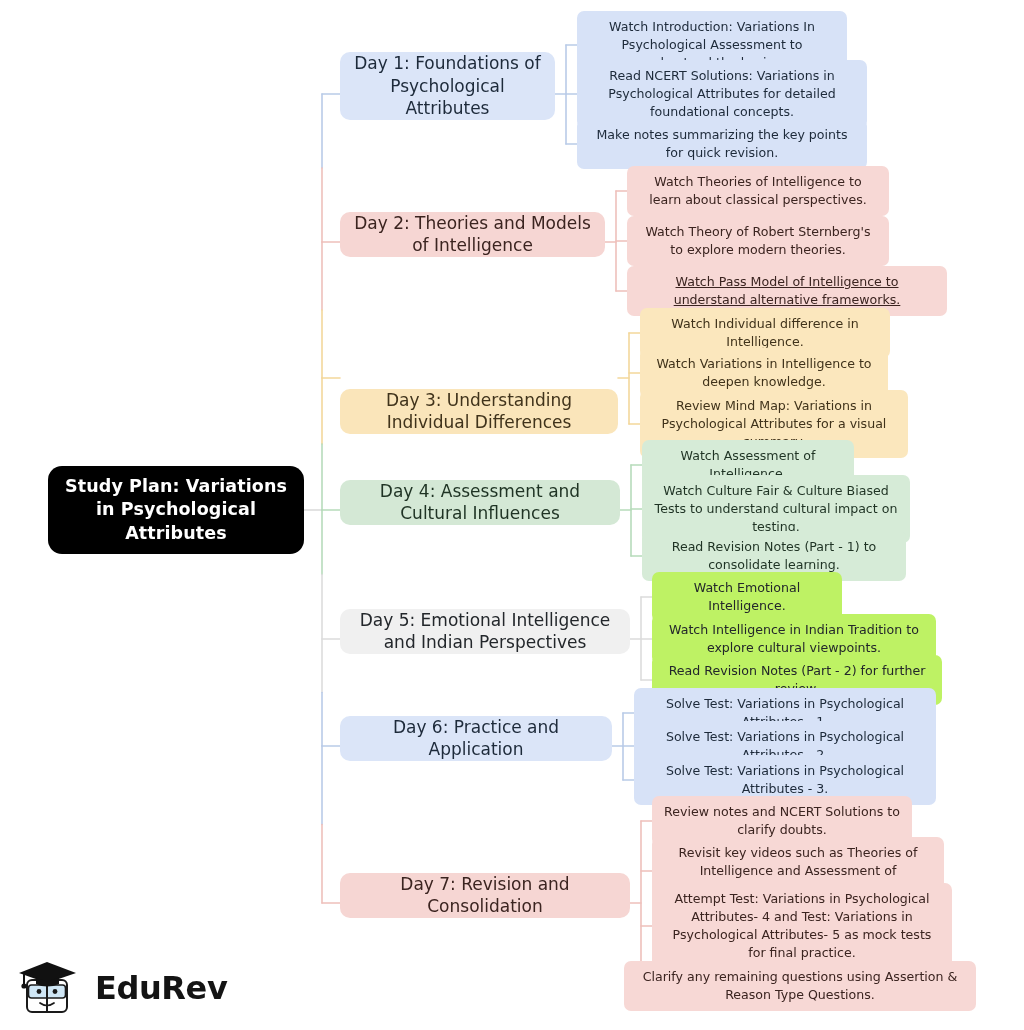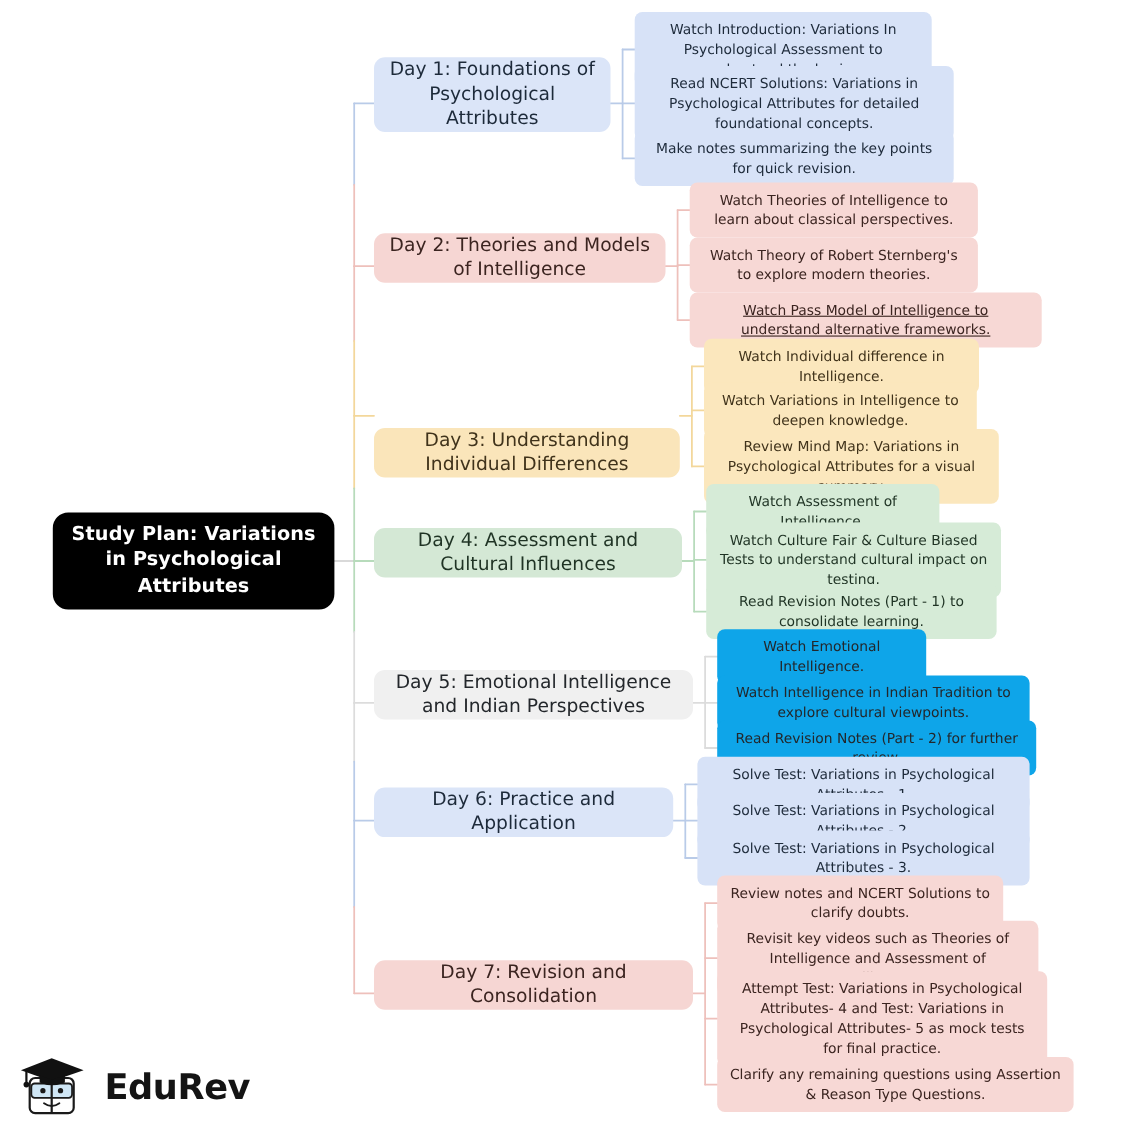--- a/index.html
+++ b/index.html
@@ -29,21 +29,21 @@
   .c-blue   {background:#dbe5f8;color:#1d2a3a;}
   .c-pink   {background:#f6d6d3;color:#3b2420;}
   .c-yellow {background:#fae5ba;color:#40331b;}
   .c-green  {background:#d4e8d5;color:#1f3324;}
   .c-gray   {background:#f0f0f0;color:#23272b;}
 
   .leaf.c-blue   {background:#d7e2f7;}
   .leaf.c-pink   {background:#f7d8d5;}
   .leaf.c-yellow {background:#fbe7bd;}
   .leaf.c-green  {background:#d6ebd7;}
-  .leaf.c-gray   {background:#0ea5e9;}
+  .leaf.c-gray   {background:#bef264;}
 
   
   .logo{position:absolute;left:18px;top:958px;display:flex;align-items:center;gap:15px;}
   .logo-mark{width:62px;height:60px;position:relative;}
   .logo-text{font-size:32px;font-weight:bold;color:#141414;letter-spacing:-.4px;
              font-family:"DejaVu Sans","Liberation Sans",sans-serif;}
 </style>
 </head>
 <body>
 
@@ -128,21 +128,21 @@
     <div class="node leaf c-gray" style="width: 284px; left: 652px; top: 614px;">Watch Intelligence in Indian Tradition to explore cultural viewpoints.</div>
     <div class="node leaf c-gray" style="width: 290px; left: 652px; top: 655px;">Read Revision Notes (Part - 2) for further review.</div>
     <div class="node branch c-blue" style="width: 272px; left: 340px; top: 715.5px;">Day 6: Practice and Application</div>
     <div class="node leaf c-blue" style="width: 302px; left: 634px; top: 688px;">Solve Test: Variations in Psychological Attributes - 1.</div>
     <div class="node leaf c-blue" style="width: 302px; left: 634px; top: 721px;">Solve Test: Variations in Psychological Attributes - 2.</div>
     <div class="node leaf c-blue" style="width: 302px; left: 634px; top: 755px;">Solve Test: Variations in Psychological Attributes - 3.</div>
     <div class="node branch c-pink" style="width: 290px; left: 340px; top: 872.5px;">Day 7: Revision and Consolidation</div>
     <div class="node leaf c-pink" style="width: 260px; left: 652px; top: 796px;">Review notes and NCERT Solutions to clarify doubts.</div>
     <div class="node leaf c-pink" style="width: 292px; left: 652px; top: 837px;">Revisit key videos such as Theories of Intelligence and Assessment of Intelligence.</div>
     <div class="node leaf c-pink" style="width: 300px; left: 652px; top: 883px;">Attempt Test: Variations in Psychological Attributes- 4 and Test: Variations in Psychological Attributes- 5 as mock tests for final practice.</div>
-    <div class="node leaf c-pink" style="width: 324px; left: 652px; top: 961px;">Clarify any remaining questions using Assertion &amp; Reason Type Questions.</div>
+    <div class="node leaf c-pink" style="width: 352px; left: 624px; top: 961px;">Clarify any remaining questions using Assertion &amp; Reason Type Questions.</div>
   </div>
 
 <div class="logo">
   <div class="logo-mark">
     <svg viewBox="0 0 62 60" width="62" height="60" xmlns="http://www.w3.org/2000/svg">
 
       <rect x="9" y="22" width="40" height="32" rx="5" fill="#ffffff" stroke="#1a1a1a" stroke-width="2"></rect>
 
       <rect x="10.5" y="27" width="37" height="13" rx="3" fill="#cfe6f5" stroke="#1a1a1a" stroke-width="1.6"></rect>
 

